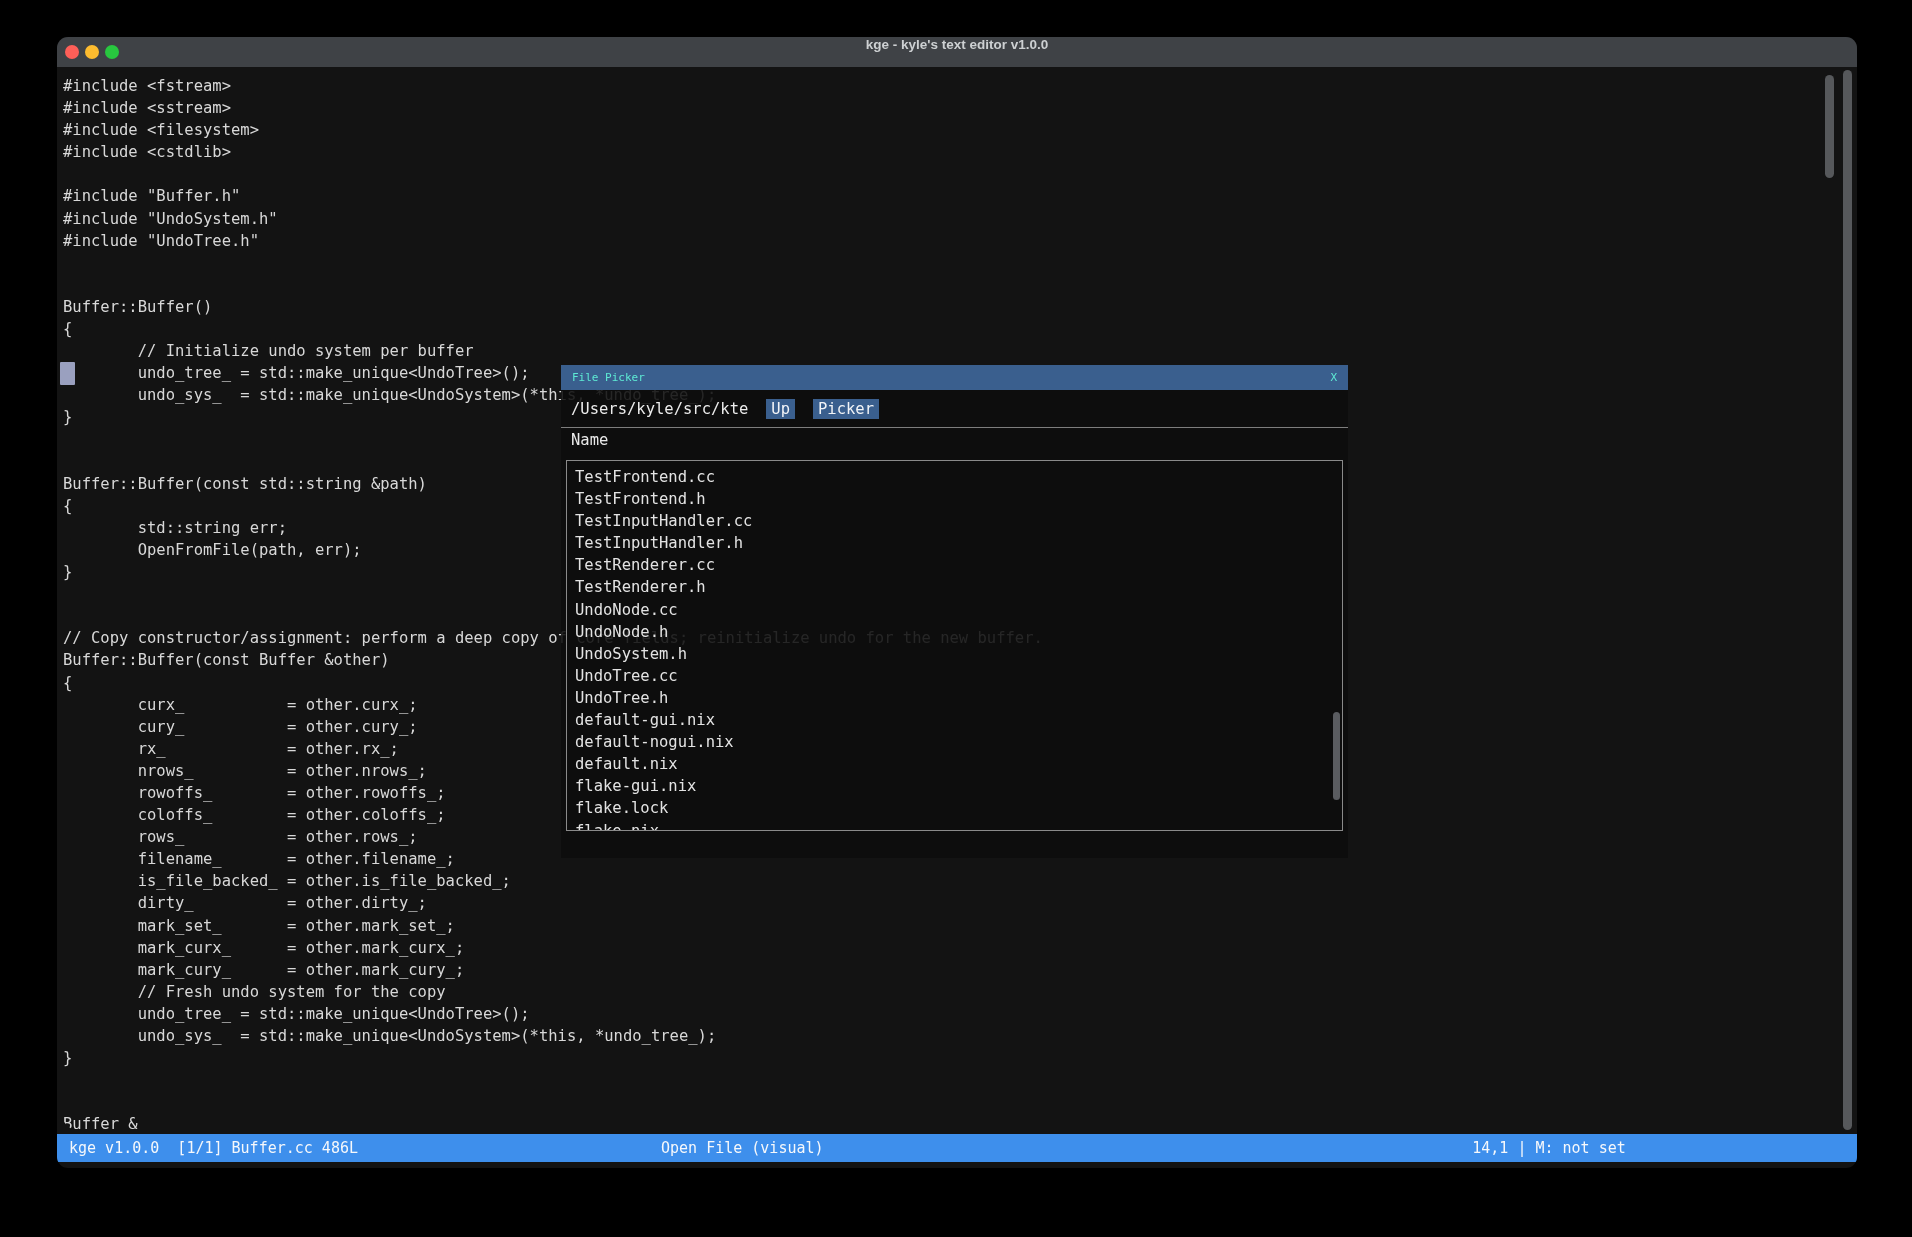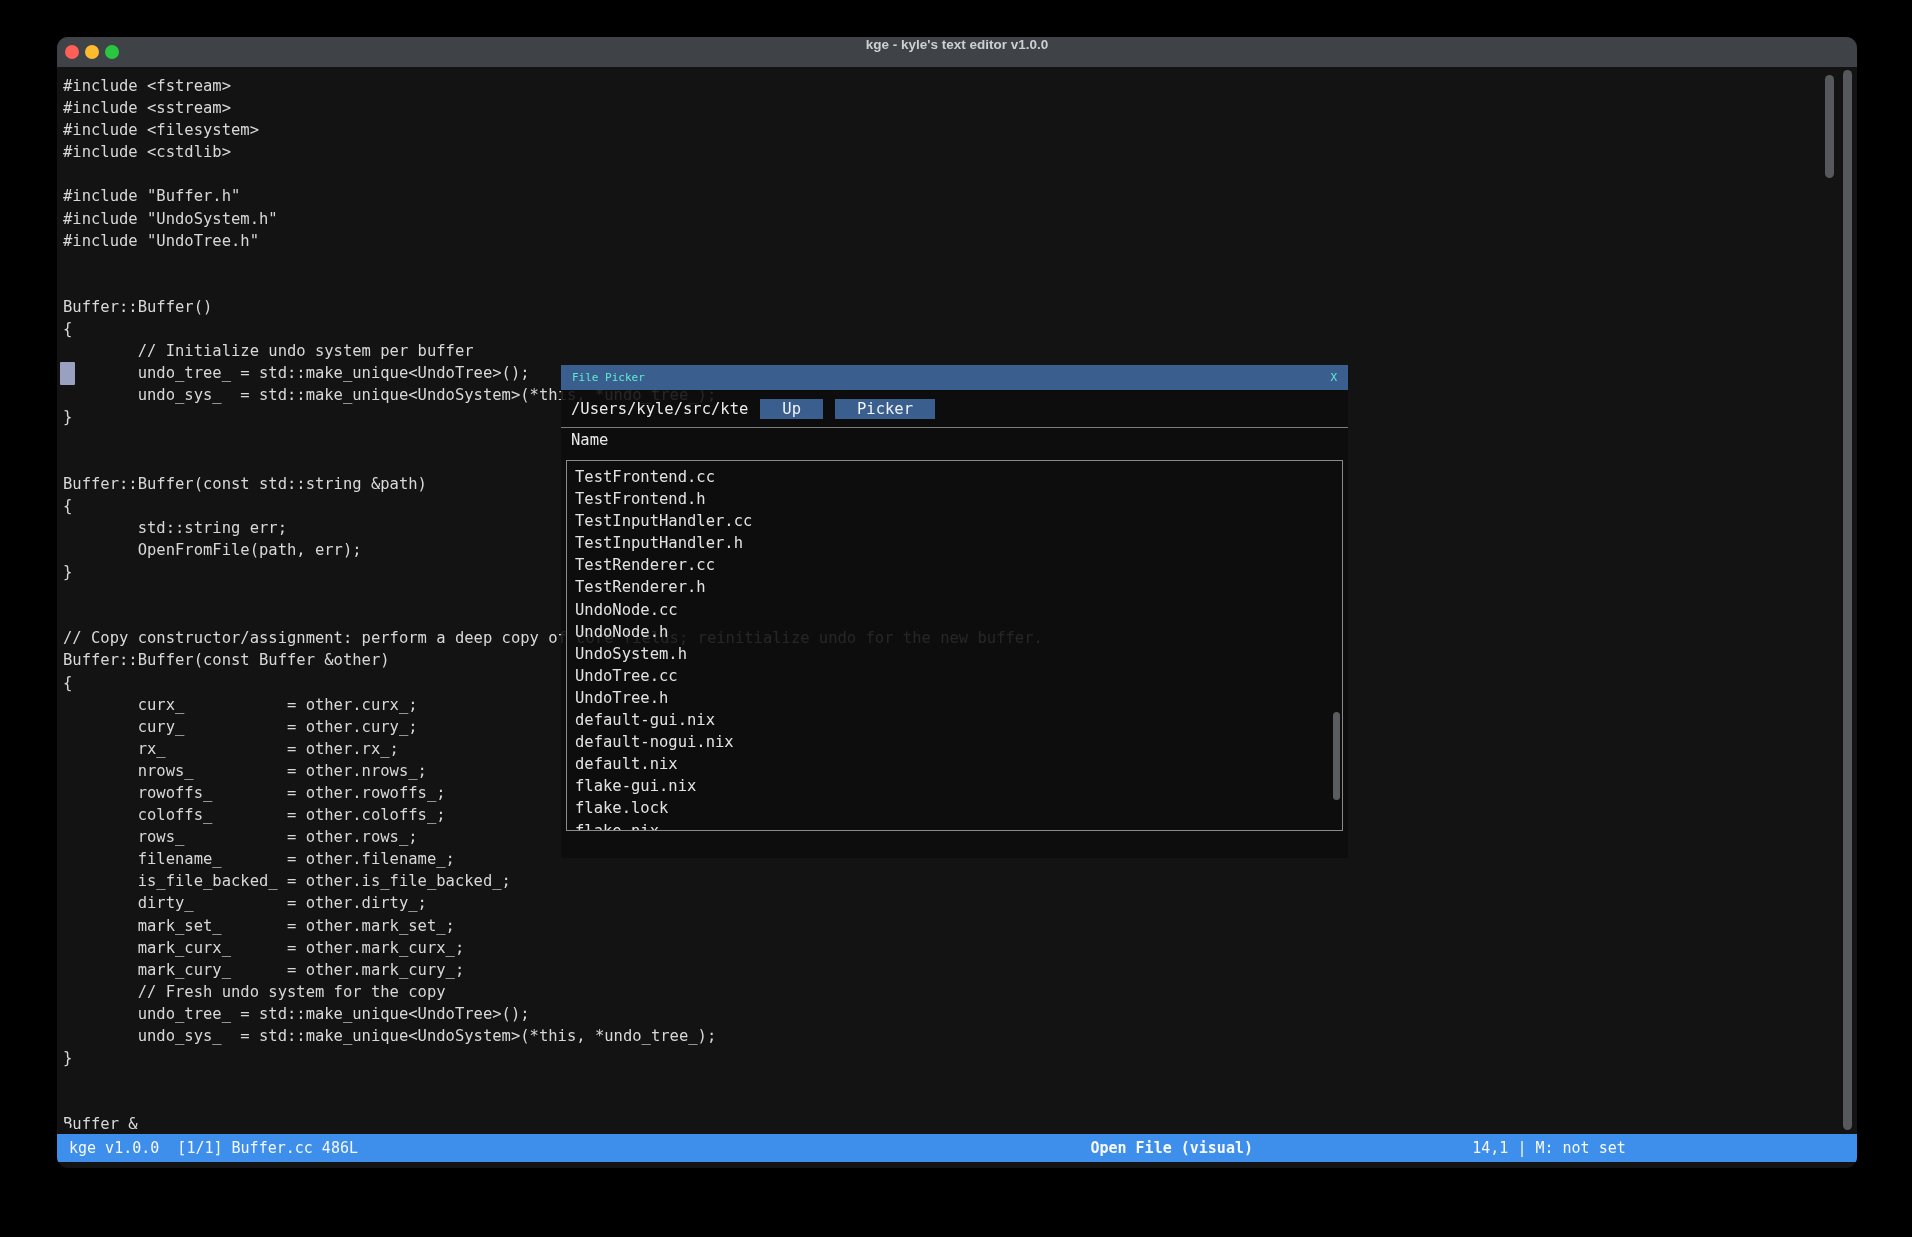--- a/index.html
+++ b/index.html
@@ -33,40 +33,40 @@
                        background:#56585b; border-radius:5px; z-index:3; }
   .edit-scroll-thumb { position:absolute; right:23px; top:38px; width:9px; height:103px;
                        background:#56585b; border-radius:5px; z-index:3; }
 
   
   .fp { position:absolute; left:504px; top:328px; width:787px; height:493px;
         background:rgba(13,13,13,0.88); z-index:5; }
   .fp-titlebar { height:25px; background:#3a5f8e; color:#5eead4;
                  display:flex; align-items:center; justify-content:space-between;
                  padding:0 11px; font-size:11px; }
-  .fp-pathrow { height:37px; display:flex; align-items:center; gap:12px;
+  .fp-pathrow { height:37px; display:flex; align-items:center; gap:18px;
                 padding:0 10px; font-size:15.5px; color:#ececec; }
   .fp-btn { background:#3a5f8e; color:#f2f4f7; font-size:15.5px;
-            padding:1px 22px; border:none; font-family:inherit; cursor:pointer; }
+            padding:1px 5px; border:none; font-family:inherit; cursor:pointer; }
   .fp-sep { border:none; border-top:1px solid #7d7d7d; }
   .fp-colheader { height:24px; display:flex; align-items:center;
                   padding:0 10px; font-size:15.5px; color:#e8e8e8; }
   .fp-list { position:relative; margin:8px 5px; height:371px;
              border:1px solid #8a8a8a; overflow:hidden; padding:5px 0 0 8px; }
   .fp-item { height:22.1px; line-height:22.1px; white-space:pre;
              font-size:15.5px; color:#e3e3e3; }
   .fp-scroll-thumb { position:absolute; right:3px; top:260px; width:7px; height:88px;
                      background:#5a5c60; border-radius:4px; }
 
   
   .statusbar { position:absolute; left:0; right:0; bottom:6px; height:28px;
                background:#3e8fec; display:flex; align-items:center;
                padding:0 12px; font-size:15px; color:#f6f8fb; z-index:4; }
   .sb-left   { flex:1; text-align:left;  white-space:pre; }
-  .sb-center { flex:1; text-align:right; white-space:pre;font-weight:bold; }
+  .sb-center { flex:1; text-align:left; white-space:pre; }
   .sb-right  { flex:1; text-align:center; white-space:pre; }
 </style>
 </head>
 <body>
 
 <div class="window">
 
   <div class="titlebar">
     <span class="dot red"></span>
     <span class="dot yellow"></span>

